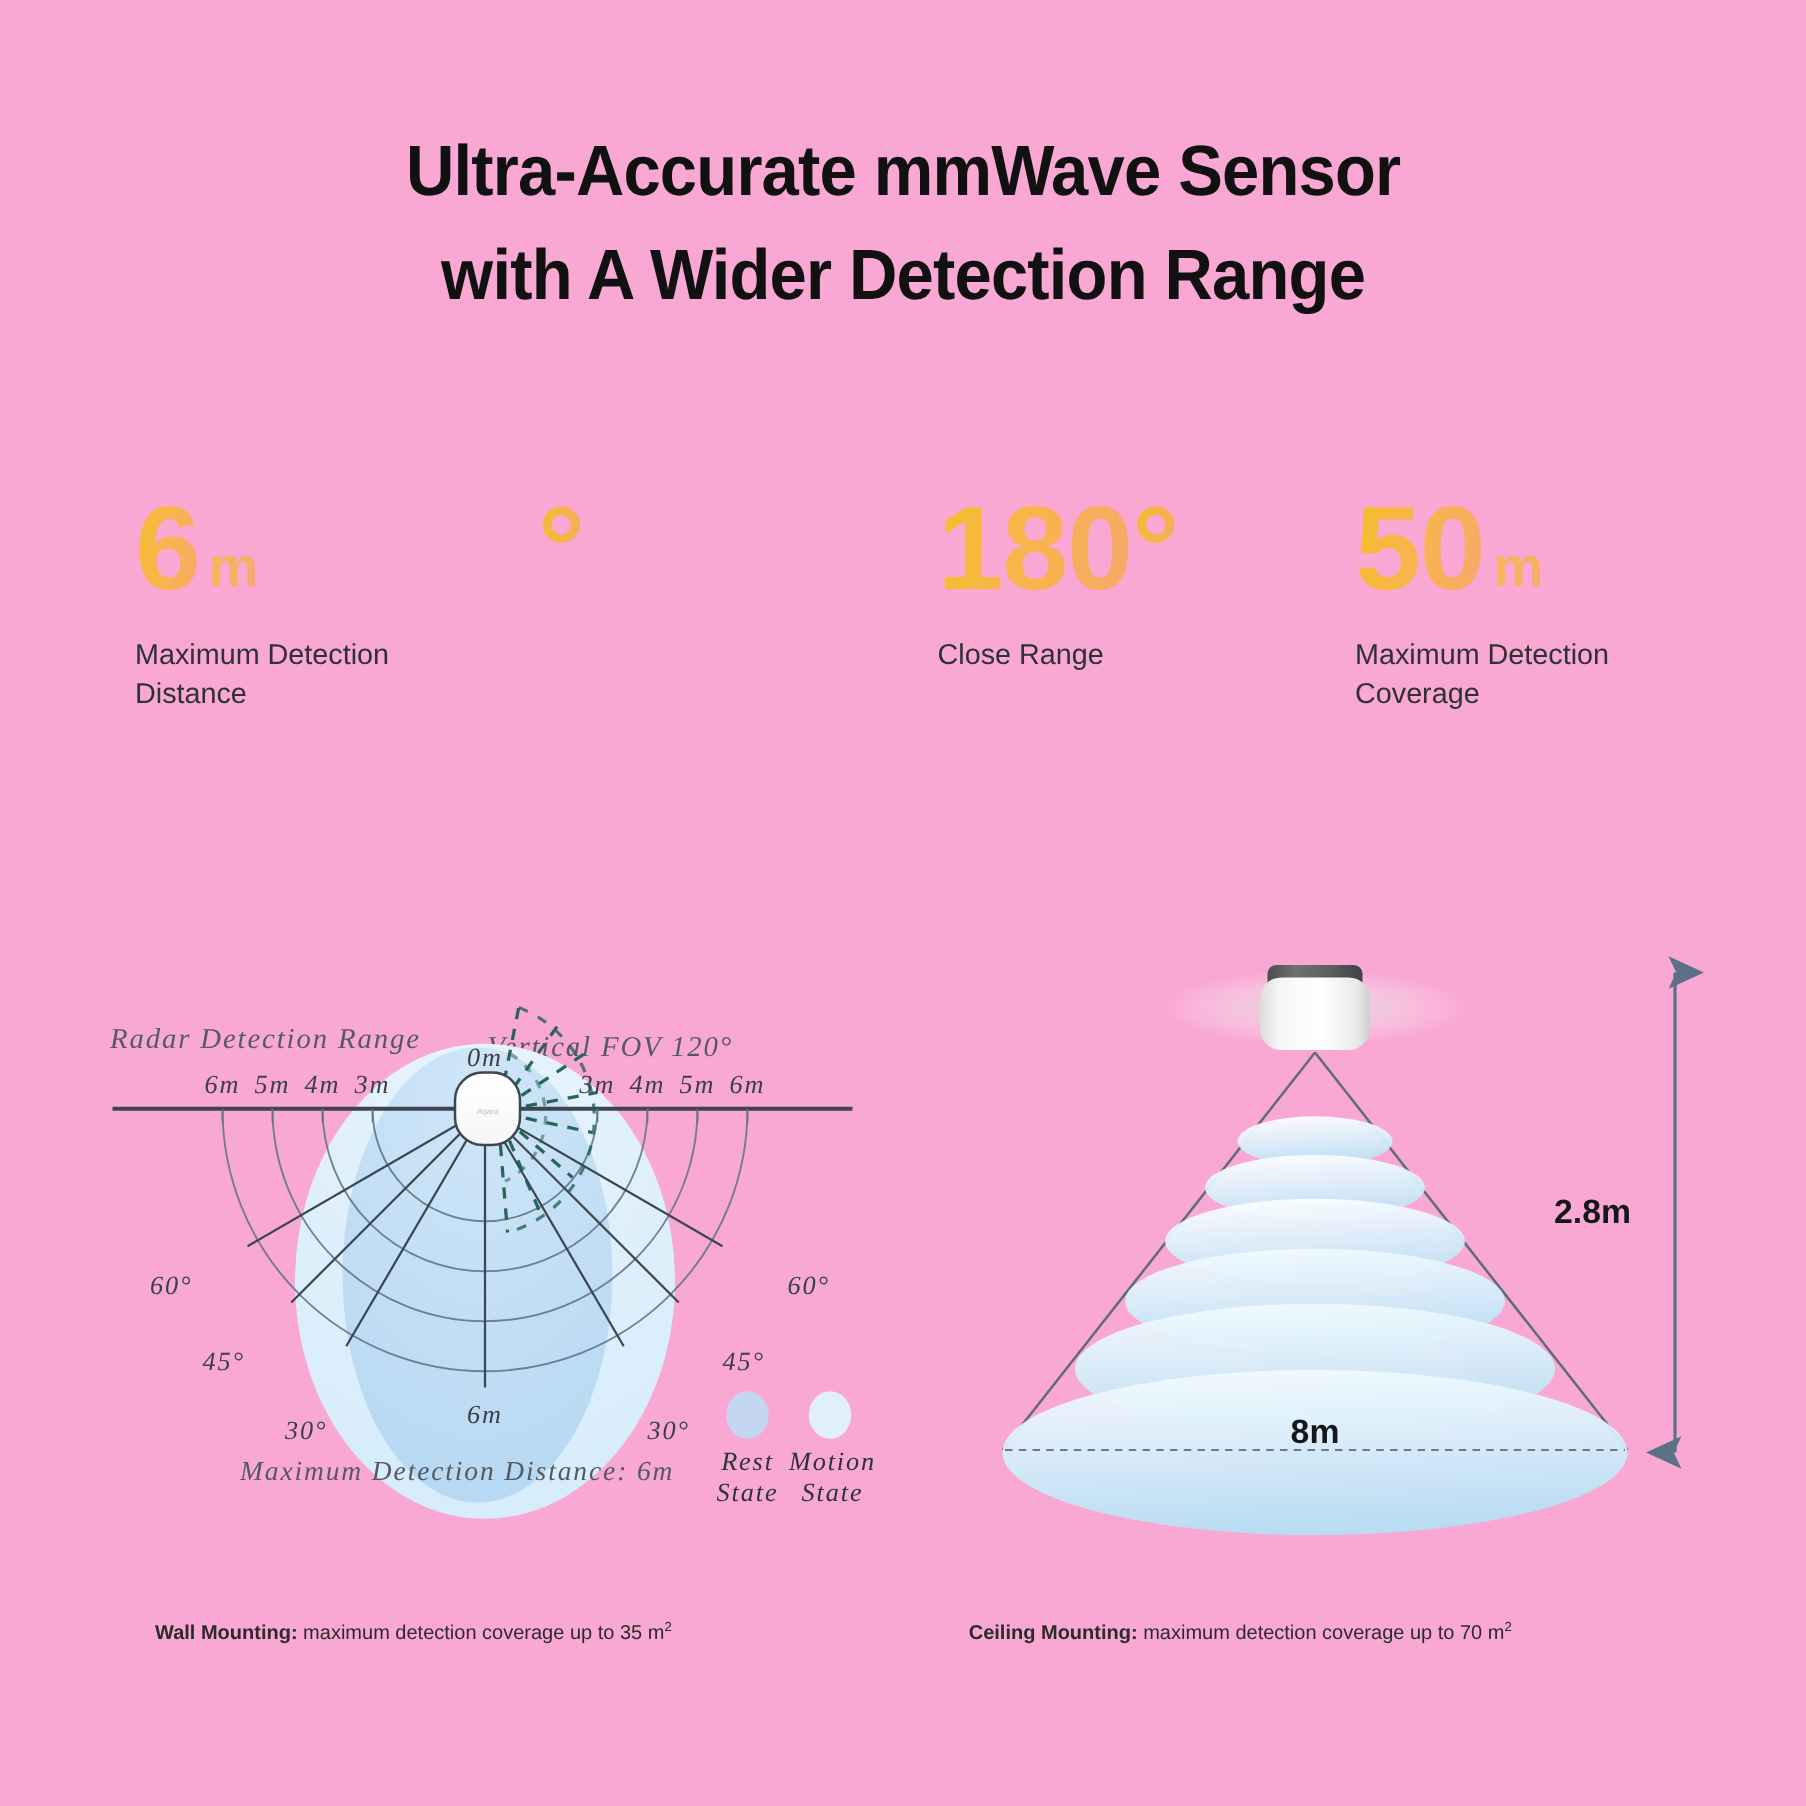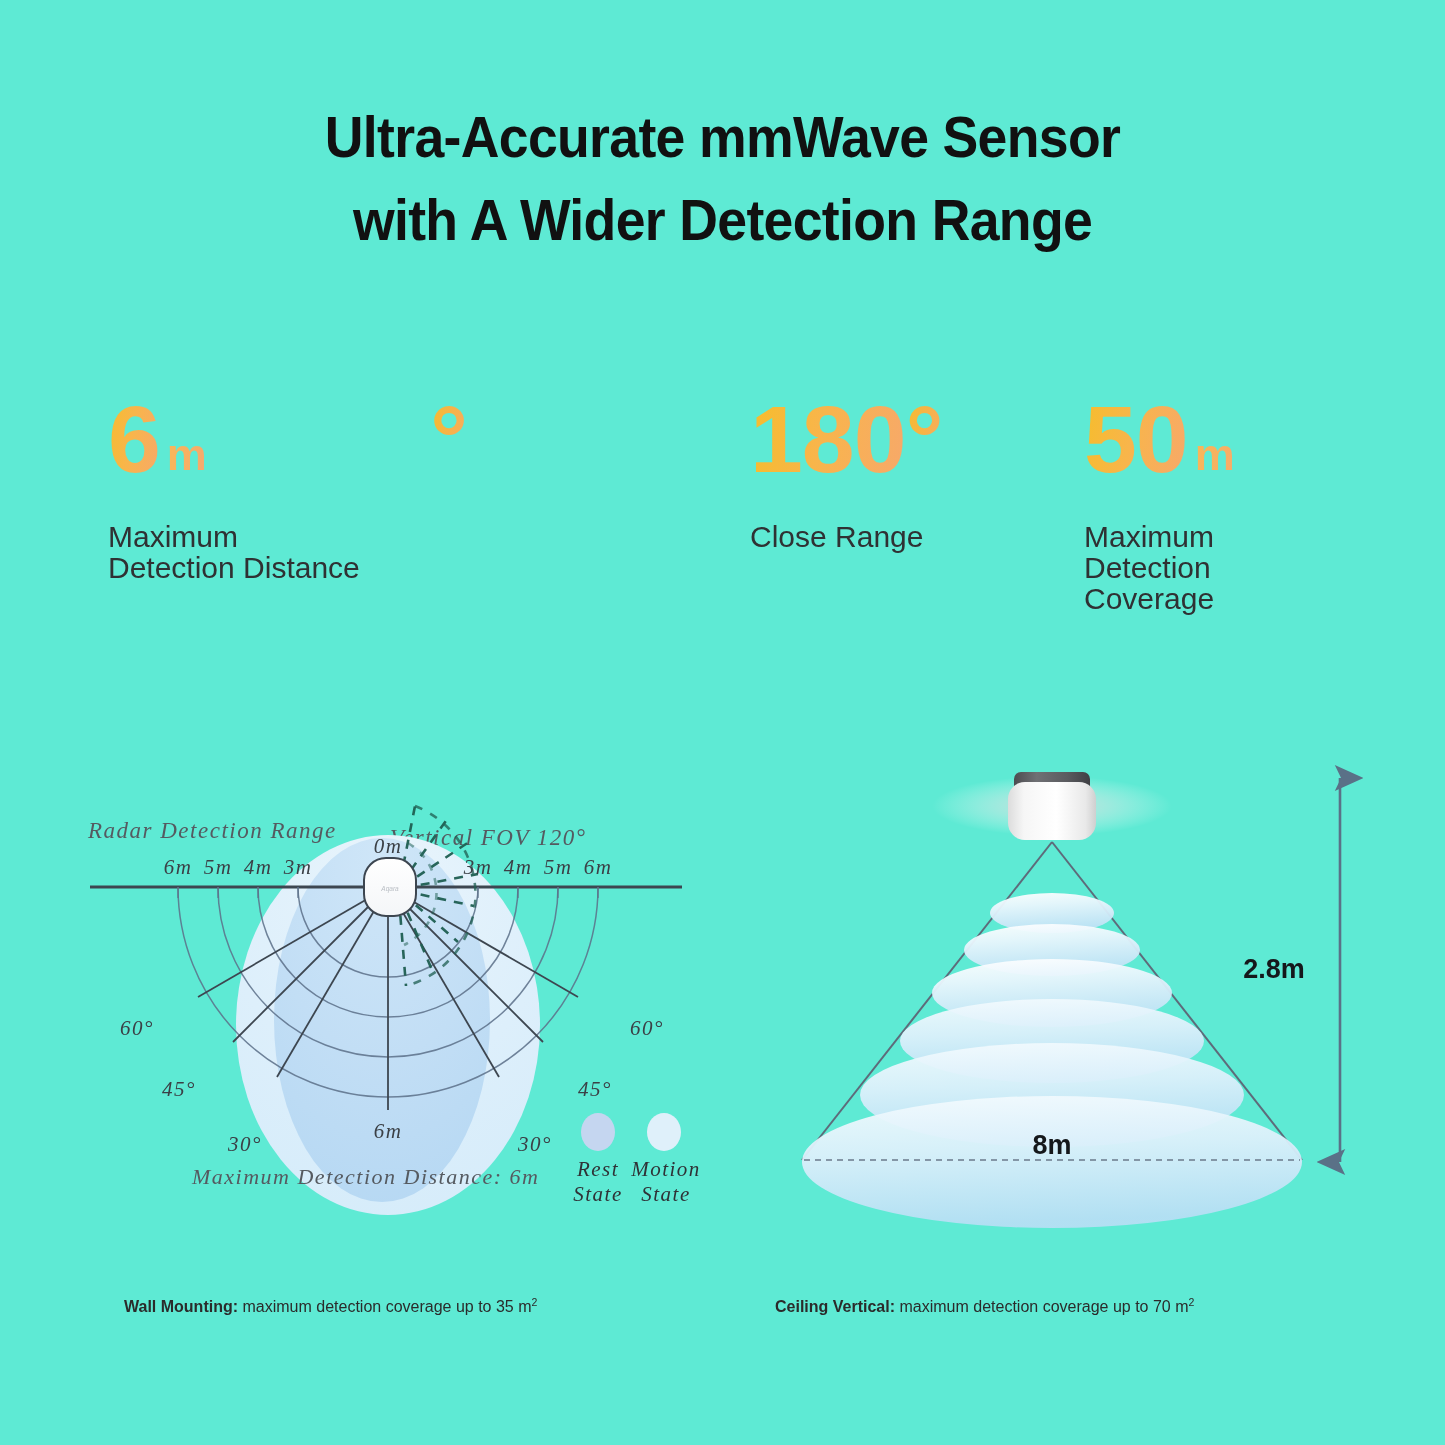--- a/index.html
+++ b/index.html
@@ -2,21 +2,21 @@
 <html><head>
 <meta charset="utf-8">
 <style>
   * { box-sizing: border-box; margin: 0; padding: 0; }
   html, body {
     width: 1445px; height: 1445px;
     background: #ffffff;
     font-family: "Liberation Sans", sans-serif;
     overflow: hidden;
   }
-  .page { position: relative; width: 1445px; height: 1445px; background:#5eead4; }
+  .page { position: relative; width: 1445px; height: 1445px; background:#f9a8d4; }
 
   
   .title-block {
     position: absolute; top: 96px; left: 0; width: 1445px;
     text-align: center;
   }
   .title-line {
     font-family: "Liberation Sans", sans-serif;
     font-weight: bold;
     font-size: 57px;
@@ -63,22 +63,22 @@
   .unit {
     font-size: 45px; font-weight: bold;
     margin-left: 7px;
     position: relative; top: -2px;
     background: linear-gradient(100deg, #f8b856 0%, #f7a870 100%);
     -webkit-background-clip: text; background-clip: text;
     color: transparent; -webkit-text-fill-color: transparent;
   }
   .unit sup { font-size: 0.62em; top: -0.52em; position: relative; }
   .stat-label {
-    margin-top: 33px;
-    font-size: 30px;
+    margin-top: 20px;
+    font-size: 23px;
     line-height: 31px;
     color: #2f3133;
     max-width: 260px;
   }
 
   
   .diagram-left  { position: absolute; left: 70px;  top: 770px; width: 660px; height: 500px; font-style: italic; }
   .diagram-right { position: absolute; left: 760px; top: 750px; width: 640px; height: 530px; }
 
   
@@ -315,16 +315,16 @@
 
       <line x1="580" y1="28" x2="580" y2="412" stroke="#5a7187" stroke-width="2.6" marker-start="url(#arrUp)" marker-end="url(#arrDn)"></line>
       <text x="514" y="228" font-size="27" font-weight="bold" fill="#15181b" text-anchor="middle" font-family="'Liberation Sans',sans-serif">2.8m</text>
     </svg>
   </div>
 
   <div class="caption caption-left">
     <b>Wall Mounting:</b><span> maximum detection coverage up to 35 m</span><sup>2</sup>
   </div>
   <div class="caption caption-right">
-    <b>Ceiling Vertical:</b><span> maximum detection coverage up to 70 m</span><sup>2</sup>
+    <b>Ceiling Mounting:</b><span> maximum detection coverage up to 70 m</span><sup>2</sup>
   </div>
 
 </div>
 
 </body></html>

